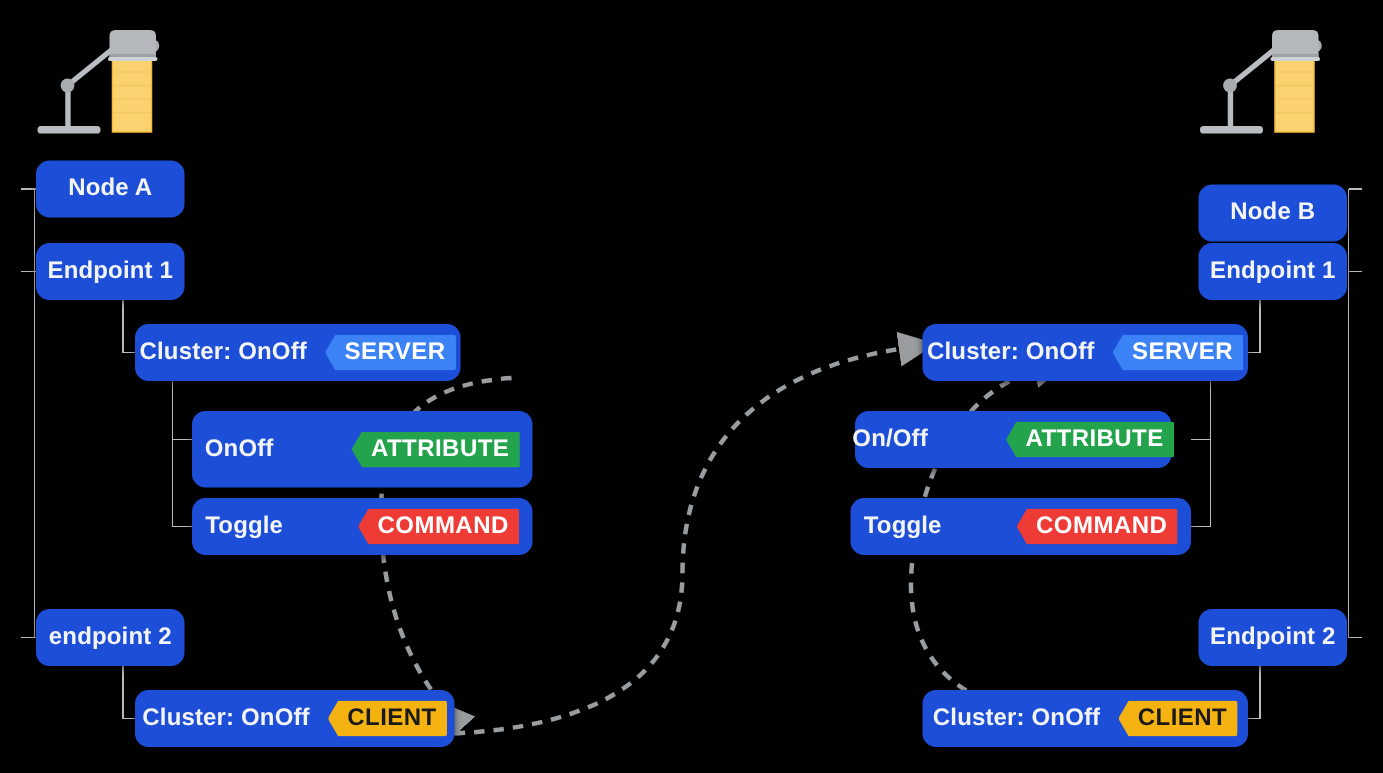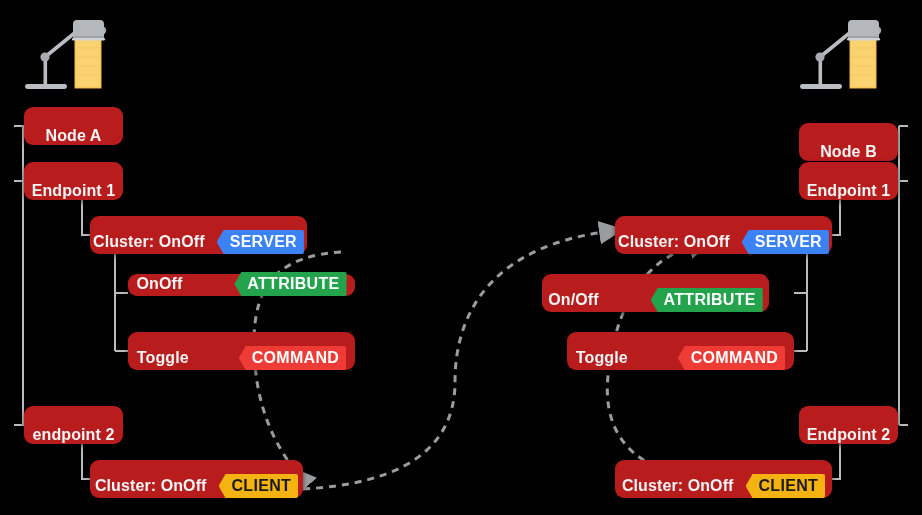--- a/index.html
+++ b/index.html
@@ -23,25 +23,25 @@
   #lines, #arrows {
     position: absolute;
     left: 0; top: 0;
     width: 922px;
     height: 515px;
     pointer-events: none;
   }
   
   .box {
     position: absolute;
-    background: #b91c1c;
+    background: #1d4ed8;
     border-radius: 9px;
     box-shadow: 0 2px 5px rgba(0,0,0,0.55);
     display: flex;
-    align-items: flex-end;
+    align-items: center;
     box-sizing: border-box;
   }
   .box .label {
     color: #f2f4f5;
     font-size: 16px;
     font-weight: bold;
     letter-spacing: .1px;
     white-space: nowrap;
   }
   
@@ -191,21 +191,21 @@
     <span class="label">Endpoint 1</span>
   </div>
 
   <div class="box row" style="left:90px; top:216px; width:217px; height:38px;">
     <div class="rowinner">
       <span class="label">Cluster: OnOff</span>
       <span class="badge server">SERVER</span>
     </div>
   </div>
 
-  <div class="box row" style="left:128px; top:274px; width:227px; height:22px;">
+  <div class="box row" style="left:128px; top:274px; width:227px; height:51px;">
     <div class="rowinner" style="gap:52px;">
       <span class="label">OnOff</span>
       <span class="badge attribute">ATTRIBUTE</span>
     </div>
   </div>
 
   <div class="box row" style="left:128px; top:332px; width:227px; height:38px;">
     <div class="rowinner" style="gap:50px;">
       <span class="label">Toggle</span>
       <span class="badge command">COMMAND</span>
@@ -231,21 +231,21 @@
     <span class="label">Endpoint 1</span>
   </div>
 
   <div class="box row" style="left:615px; top:216px; width:217px; height:38px;">
     <div class="rowinner">
       <span class="label">Cluster: OnOff</span>
       <span class="badge server">SERVER</span>
     </div>
   </div>
 
-  <div class="box row" style="left:542px; top:274px; width:227px; height:38px;">
+  <div class="box row" style="left:570px; top:274px; width:211px; height:38px;">
     <div class="rowinner" style="gap:52px;">
       <span class="label">On/Off</span>
       <span class="badge attribute">ATTRIBUTE</span>
     </div>
   </div>
 
   <div class="box row" style="left:567px; top:332px; width:227px; height:38px;">
     <div class="rowinner" style="gap:50px;">
       <span class="label">Toggle</span>
       <span class="badge command">COMMAND</span>

